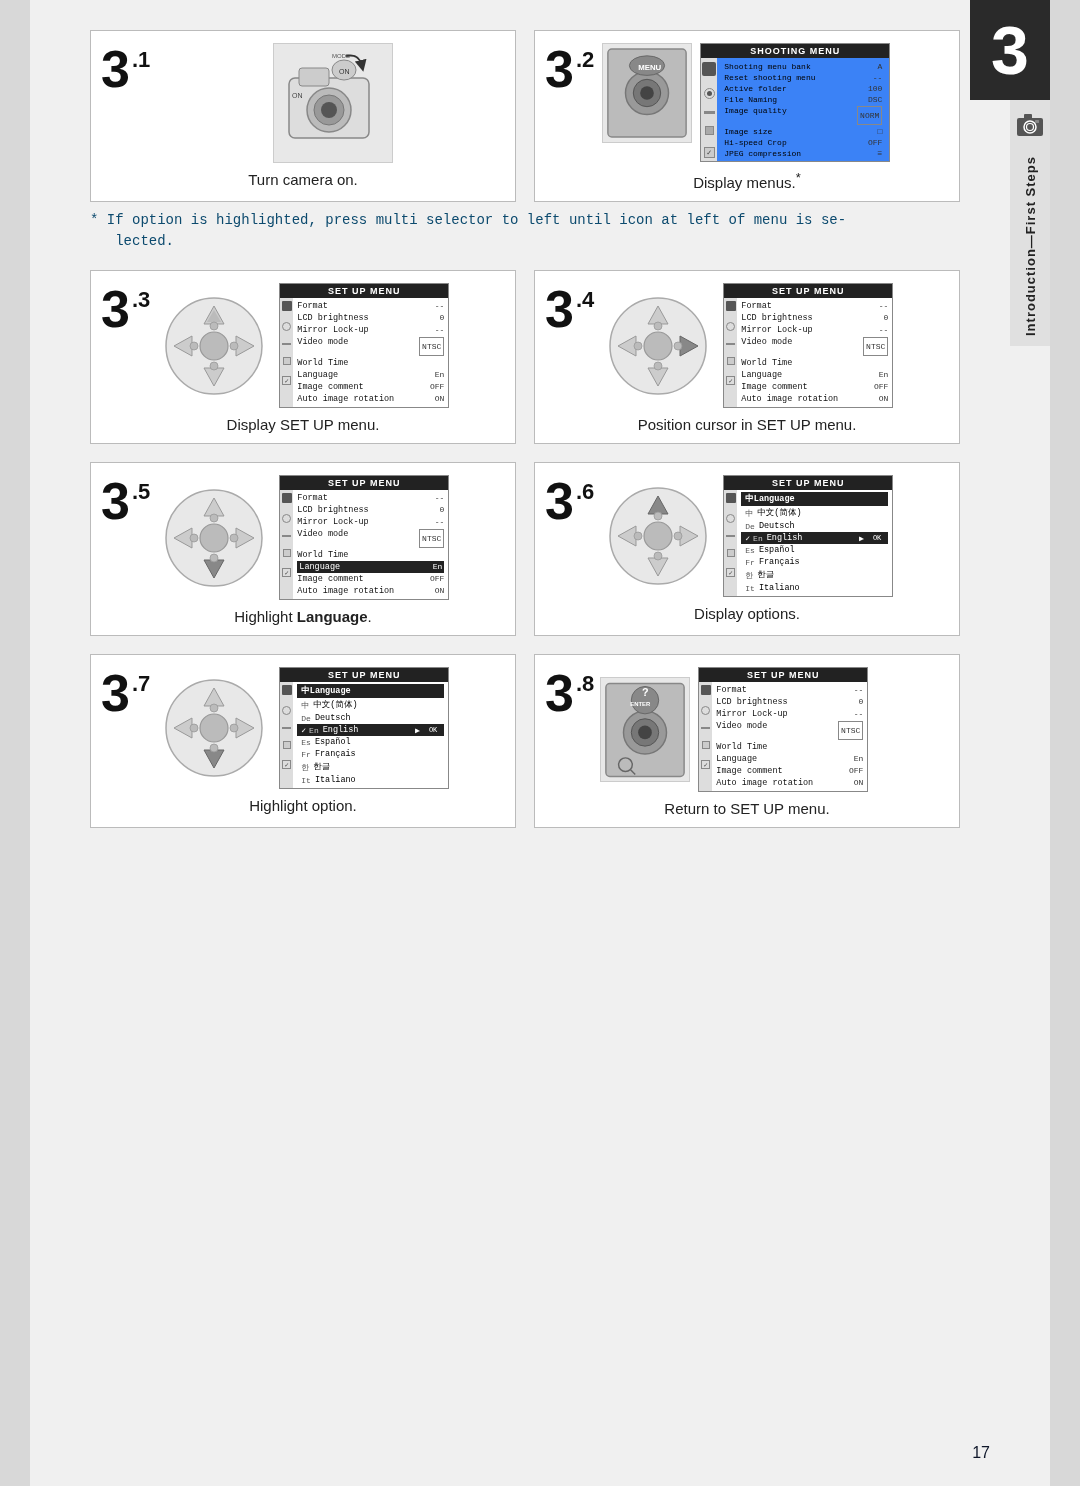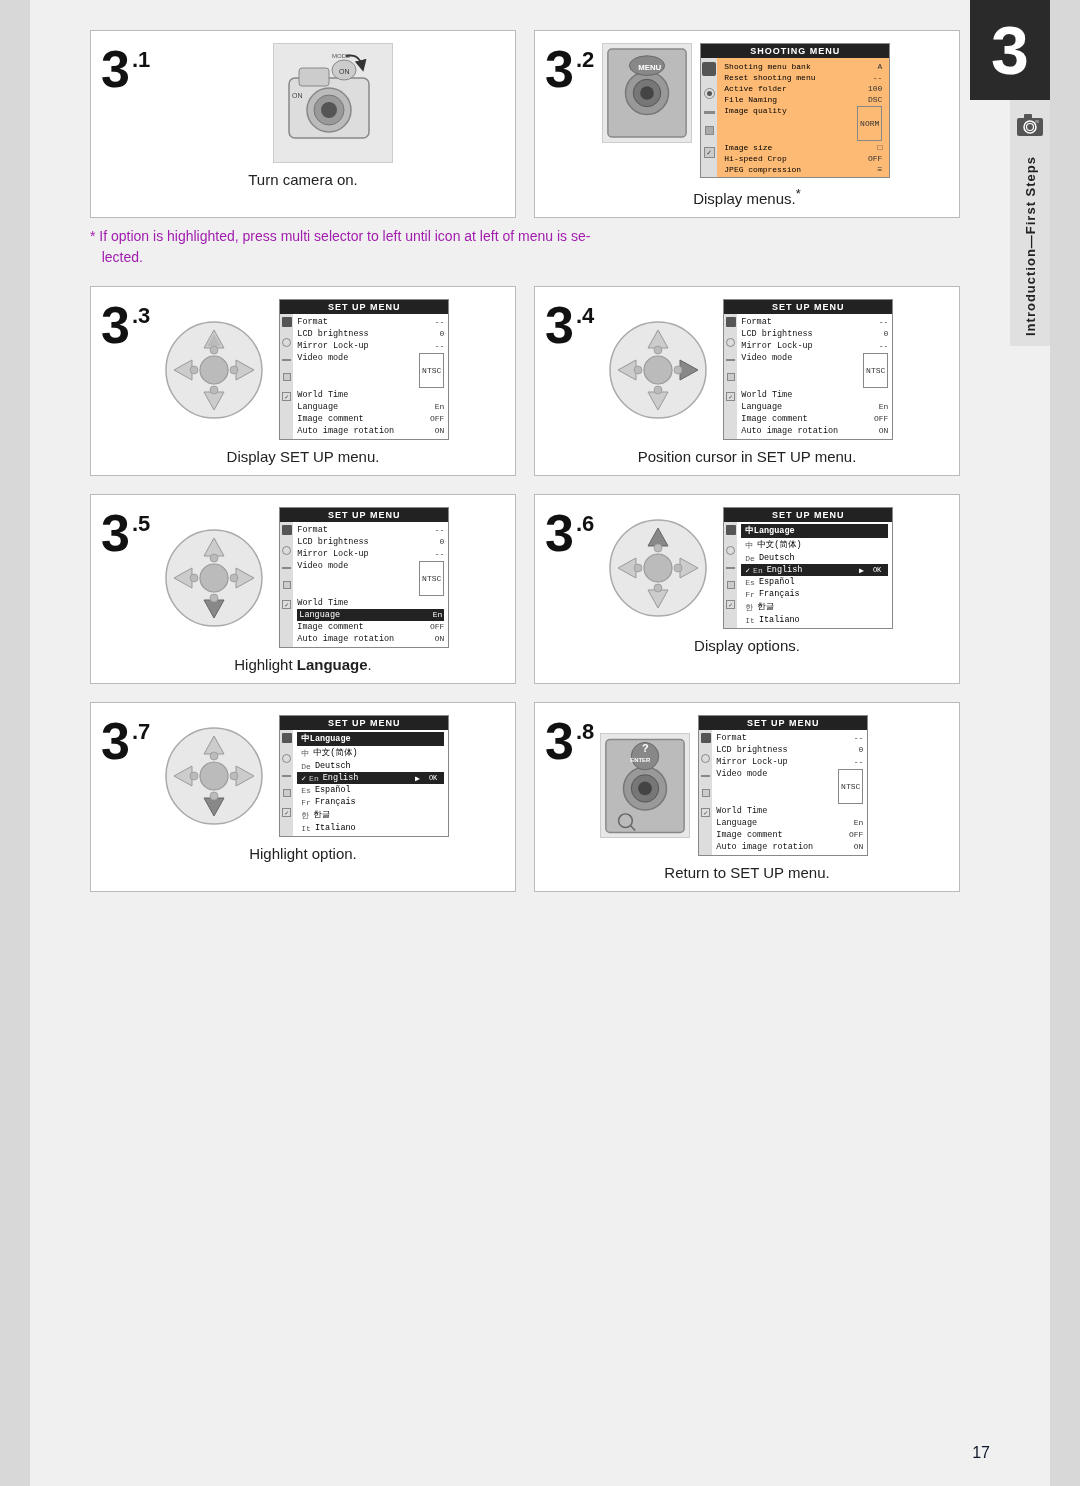--- a/index.html
+++ b/index.html
@@ -132,21 +132,21 @@
       display: flex;
       align-items: center;
       overflow: hidden;
     }
     .camera-illus svg {
       width: 110px;
       height: 110px;
     }
     
     .menu-screen {
-      background: #fdba74;
+      background: #3b82f6;
       border: 1px solid #888;
       font-size: 9px;
       width: 190px;
       min-height: 110px;
     }
     .menu-screen-sm {
       background: #fff;
       border: 1px solid #888;
       font-size: 8.5px;
       width: 170px;
@@ -190,36 +190,37 @@
       background: #222;
       color: #fff;
       padding: 1px 2px;
     }
     .menu-row-val {
       color: #333;
       font-size: 8px;
     }
     .menu-row-val.boxed {
       border: 1px solid #888;
-      padding: 12px 2px;
+      padding: 4px 2px;
     }
     
     .dpad-wrap {
       width: 115px;
       height: 115px;
       display: flex;
       align-items: center;
       justify-content: center;
     }
     
     .footnote {
       font-size: 14px;
-      color: #a21caf;
+      color: #0c4a6e;
       margin: 6px 0 18px 0;
       line-height: 1.5;
+      font-family: Liberation Mono, monospace;
     }
     
     .page-num {
       position: absolute;
       bottom: 24px;
       right: 60px;
       font-size: 16px;
       color: #0f172a;
     }
     

